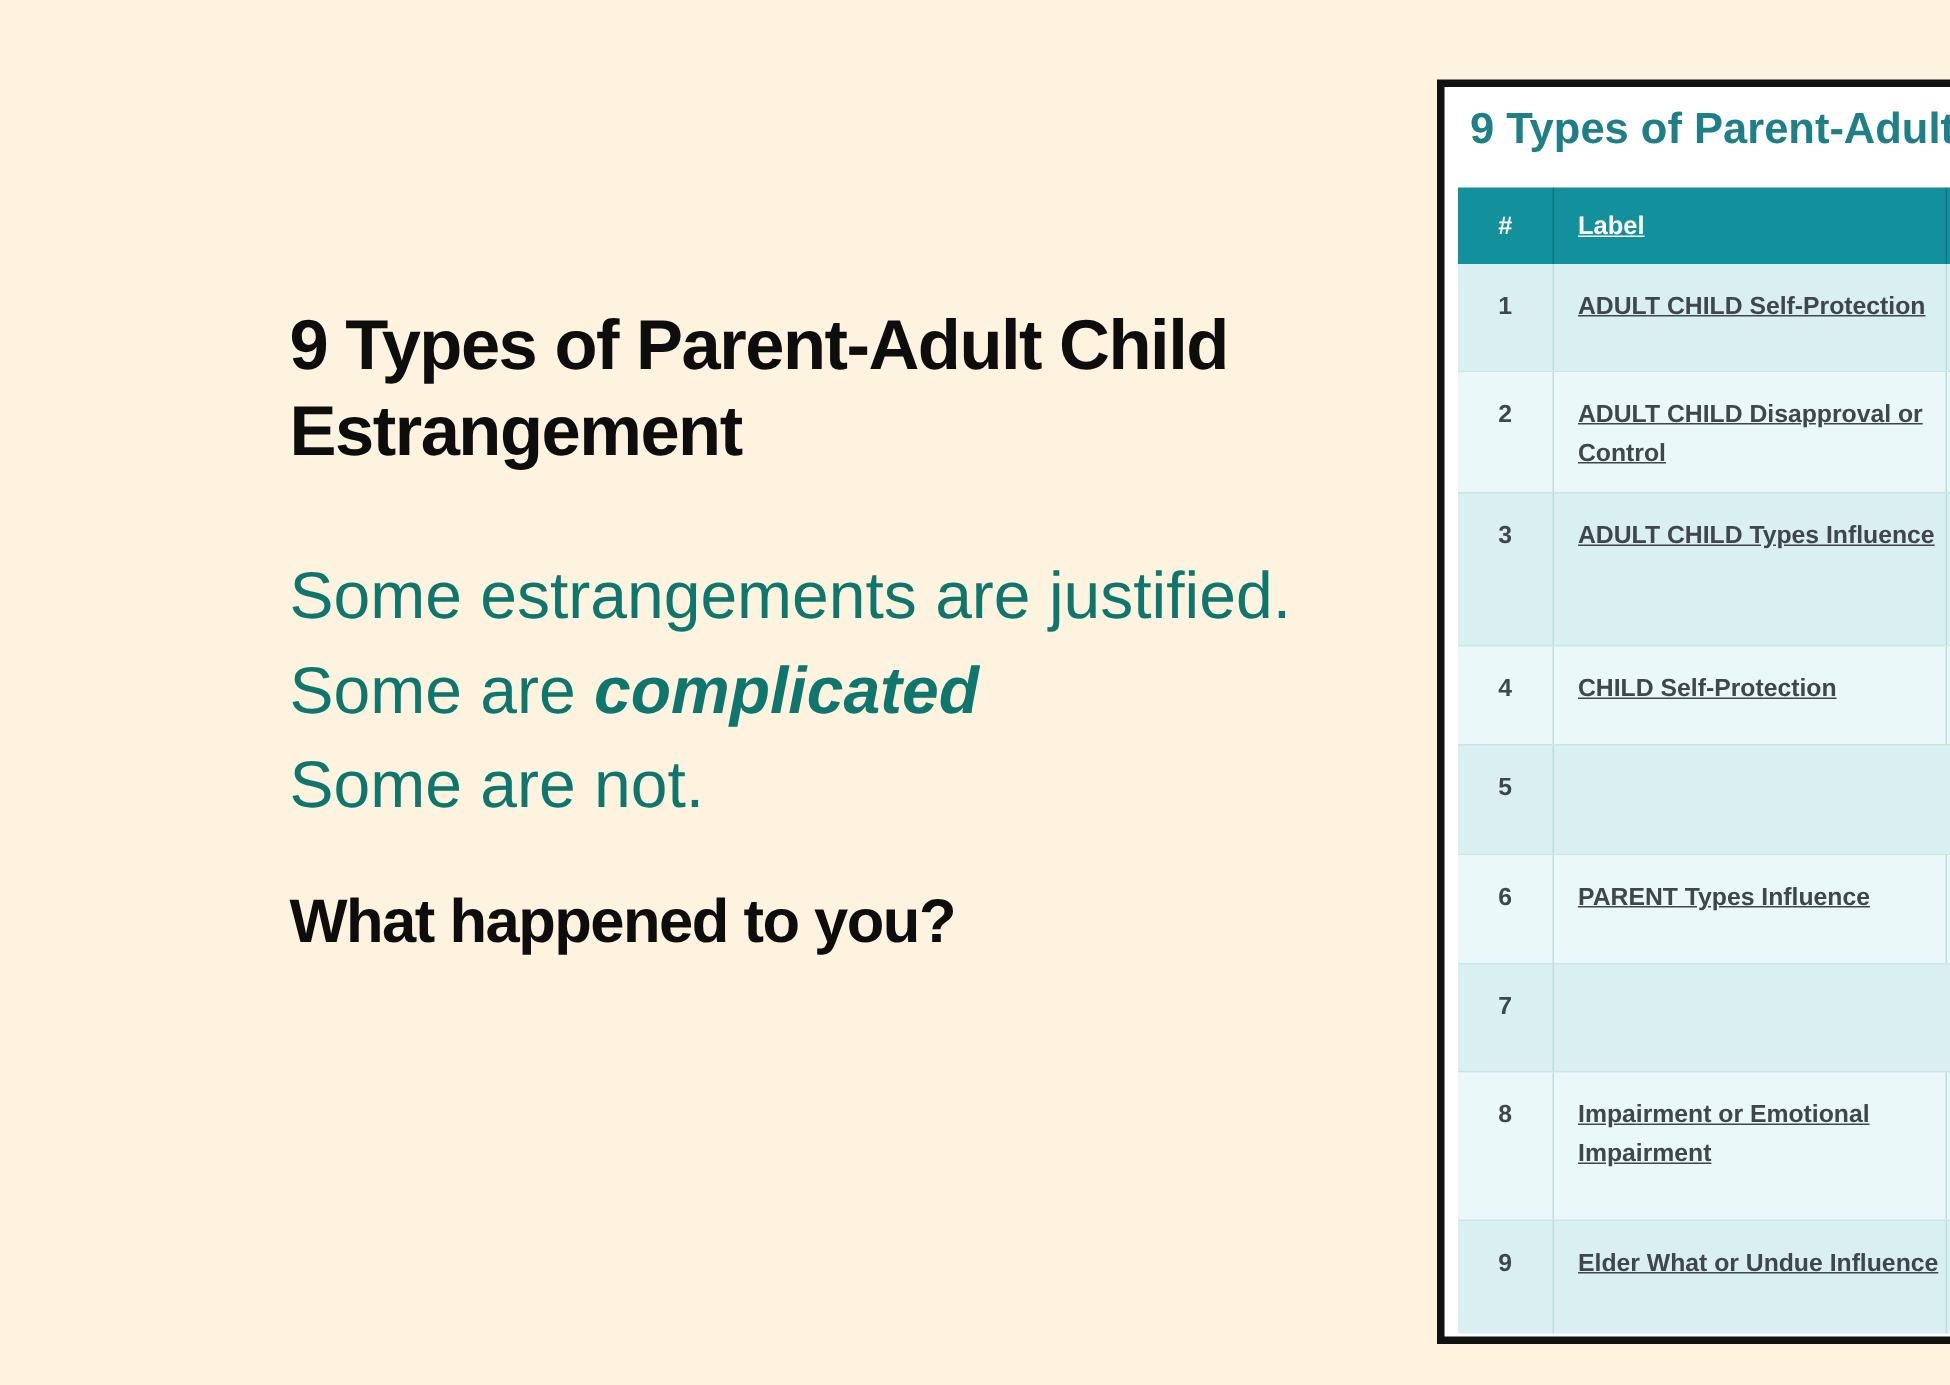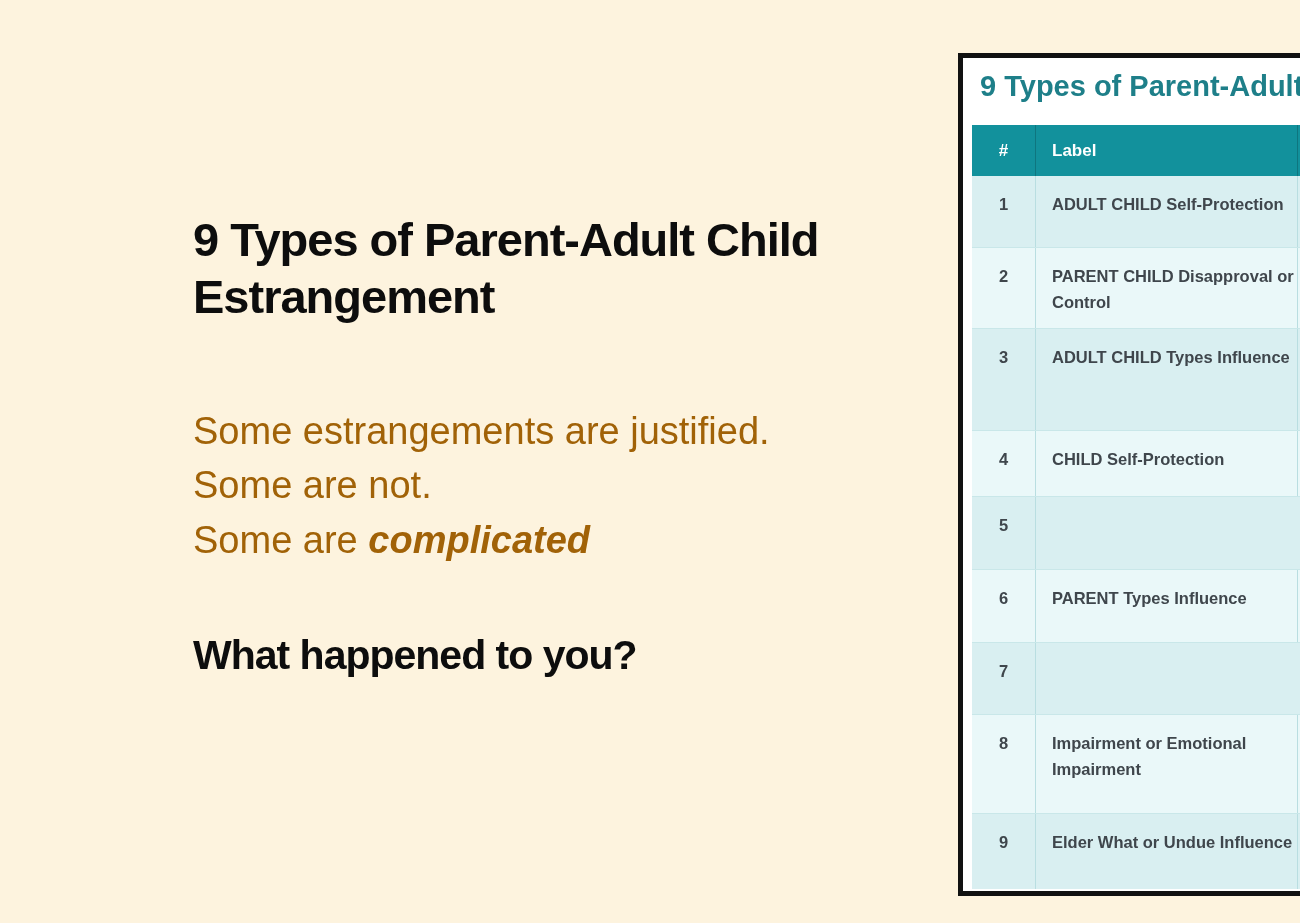--- a/index.html
+++ b/index.html
@@ -15,43 +15,43 @@
     position: relative;
     width: 1300px;
     height: 923px;
     overflow: hidden;
   }
 
   
   .left-block {
     position: absolute;
     left: 193px;
-    top: 212px;
+    top: 202px;
     width: 760px;
     color: var(--left_text, #0d0d0d);
   }
   .left-title {
     margin: 0;
     font-size: 47px;
     line-height: 1.21;
     font-weight: 800;
     letter-spacing: -1px;
   }
   .left-body {
-    margin-top: 78px;
-    font-size: 38px;
+    margin-top: 50px;
+    font-size: 44px;
     line-height: 1.44;
-    color: #a16207;
+    color: #0f766e;
   }
   .left-body .emph {
     font-weight: bold;
     font-style: italic;
   }
   .left-question {
-    margin-top: 64px;
+    margin-top: 35px;
     font-size: 41px;
     font-weight: 800;
     letter-spacing: -1px;
   }
 
   
   .panel {
     position: absolute;
     left: 958px;
     top: 53px;
@@ -86,20 +86,21 @@
     width: 64px;
     flex: none;
     text-align: center;
     box-sizing: border-box;
   }
   .col-label {
     width: 262px;
     flex: none;
     box-sizing: border-box;
     padding-left: 16px;
+    text-decoration: underline;
   }
   .col-extra {
     flex: 1;
     box-sizing: border-box;
   }
   .thead .col-num   { border-right: 1px solid rgba(0,0,0,0.18); height: 100%; display: flex; align-items: center; justify-content: center; }
   .thead .col-label { border-right: 1px solid rgba(0,0,0,0.18); height: 100%; display: flex; align-items: center; }
 
   .row {
     display: flex;
@@ -128,22 +129,22 @@
 </style>
 </head>
 <body>
 
 <div class="stage">
 
   <div class="left-block">
     <h1 class="left-title">9 Types of Parent-Adult Child Estrangement</h1>
     <div class="left-body">
       <div>Some estrangements are justified.</div>
+      <div><span>Some are </span><span class="emph">complicated</span></div>
       <div>Some are not.</div>
-      <div><span>Some are </span><span class="emph">complicated</span></div>
     </div>
     <div class="left-question">What happened to you?</div>
   </div>
 
   <div class="panel">
     <div class="panel-title">9 Types of Parent-Adult</div>
     <div class="etable">
       <div class="thead">
         <div class="col-num">#</div>
         <div class="col-label">Label</div>
@@ -151,21 +152,21 @@
       </div>
       <div id="table-body">
   <div class="row">
     <div class="cell col-num">1</div>
     <div class="cell col-label">ADULT CHILD Self-Protection</div>
     <div class="cell col-extra"></div>
   </div>
 
   <div class="row">
     <div class="cell col-num">2</div>
-    <div class="cell col-label">PARENT CHILD Disapproval or Control</div>
+    <div class="cell col-label">ADULT CHILD Disapproval or Control</div>
     <div class="cell col-extra"></div>
   </div>
 
   <div class="row">
     <div class="cell col-num">3</div>
     <div class="cell col-label">ADULT CHILD Types Influence</div>
     <div class="cell col-extra"></div>
   </div>
 
   <div class="row">

